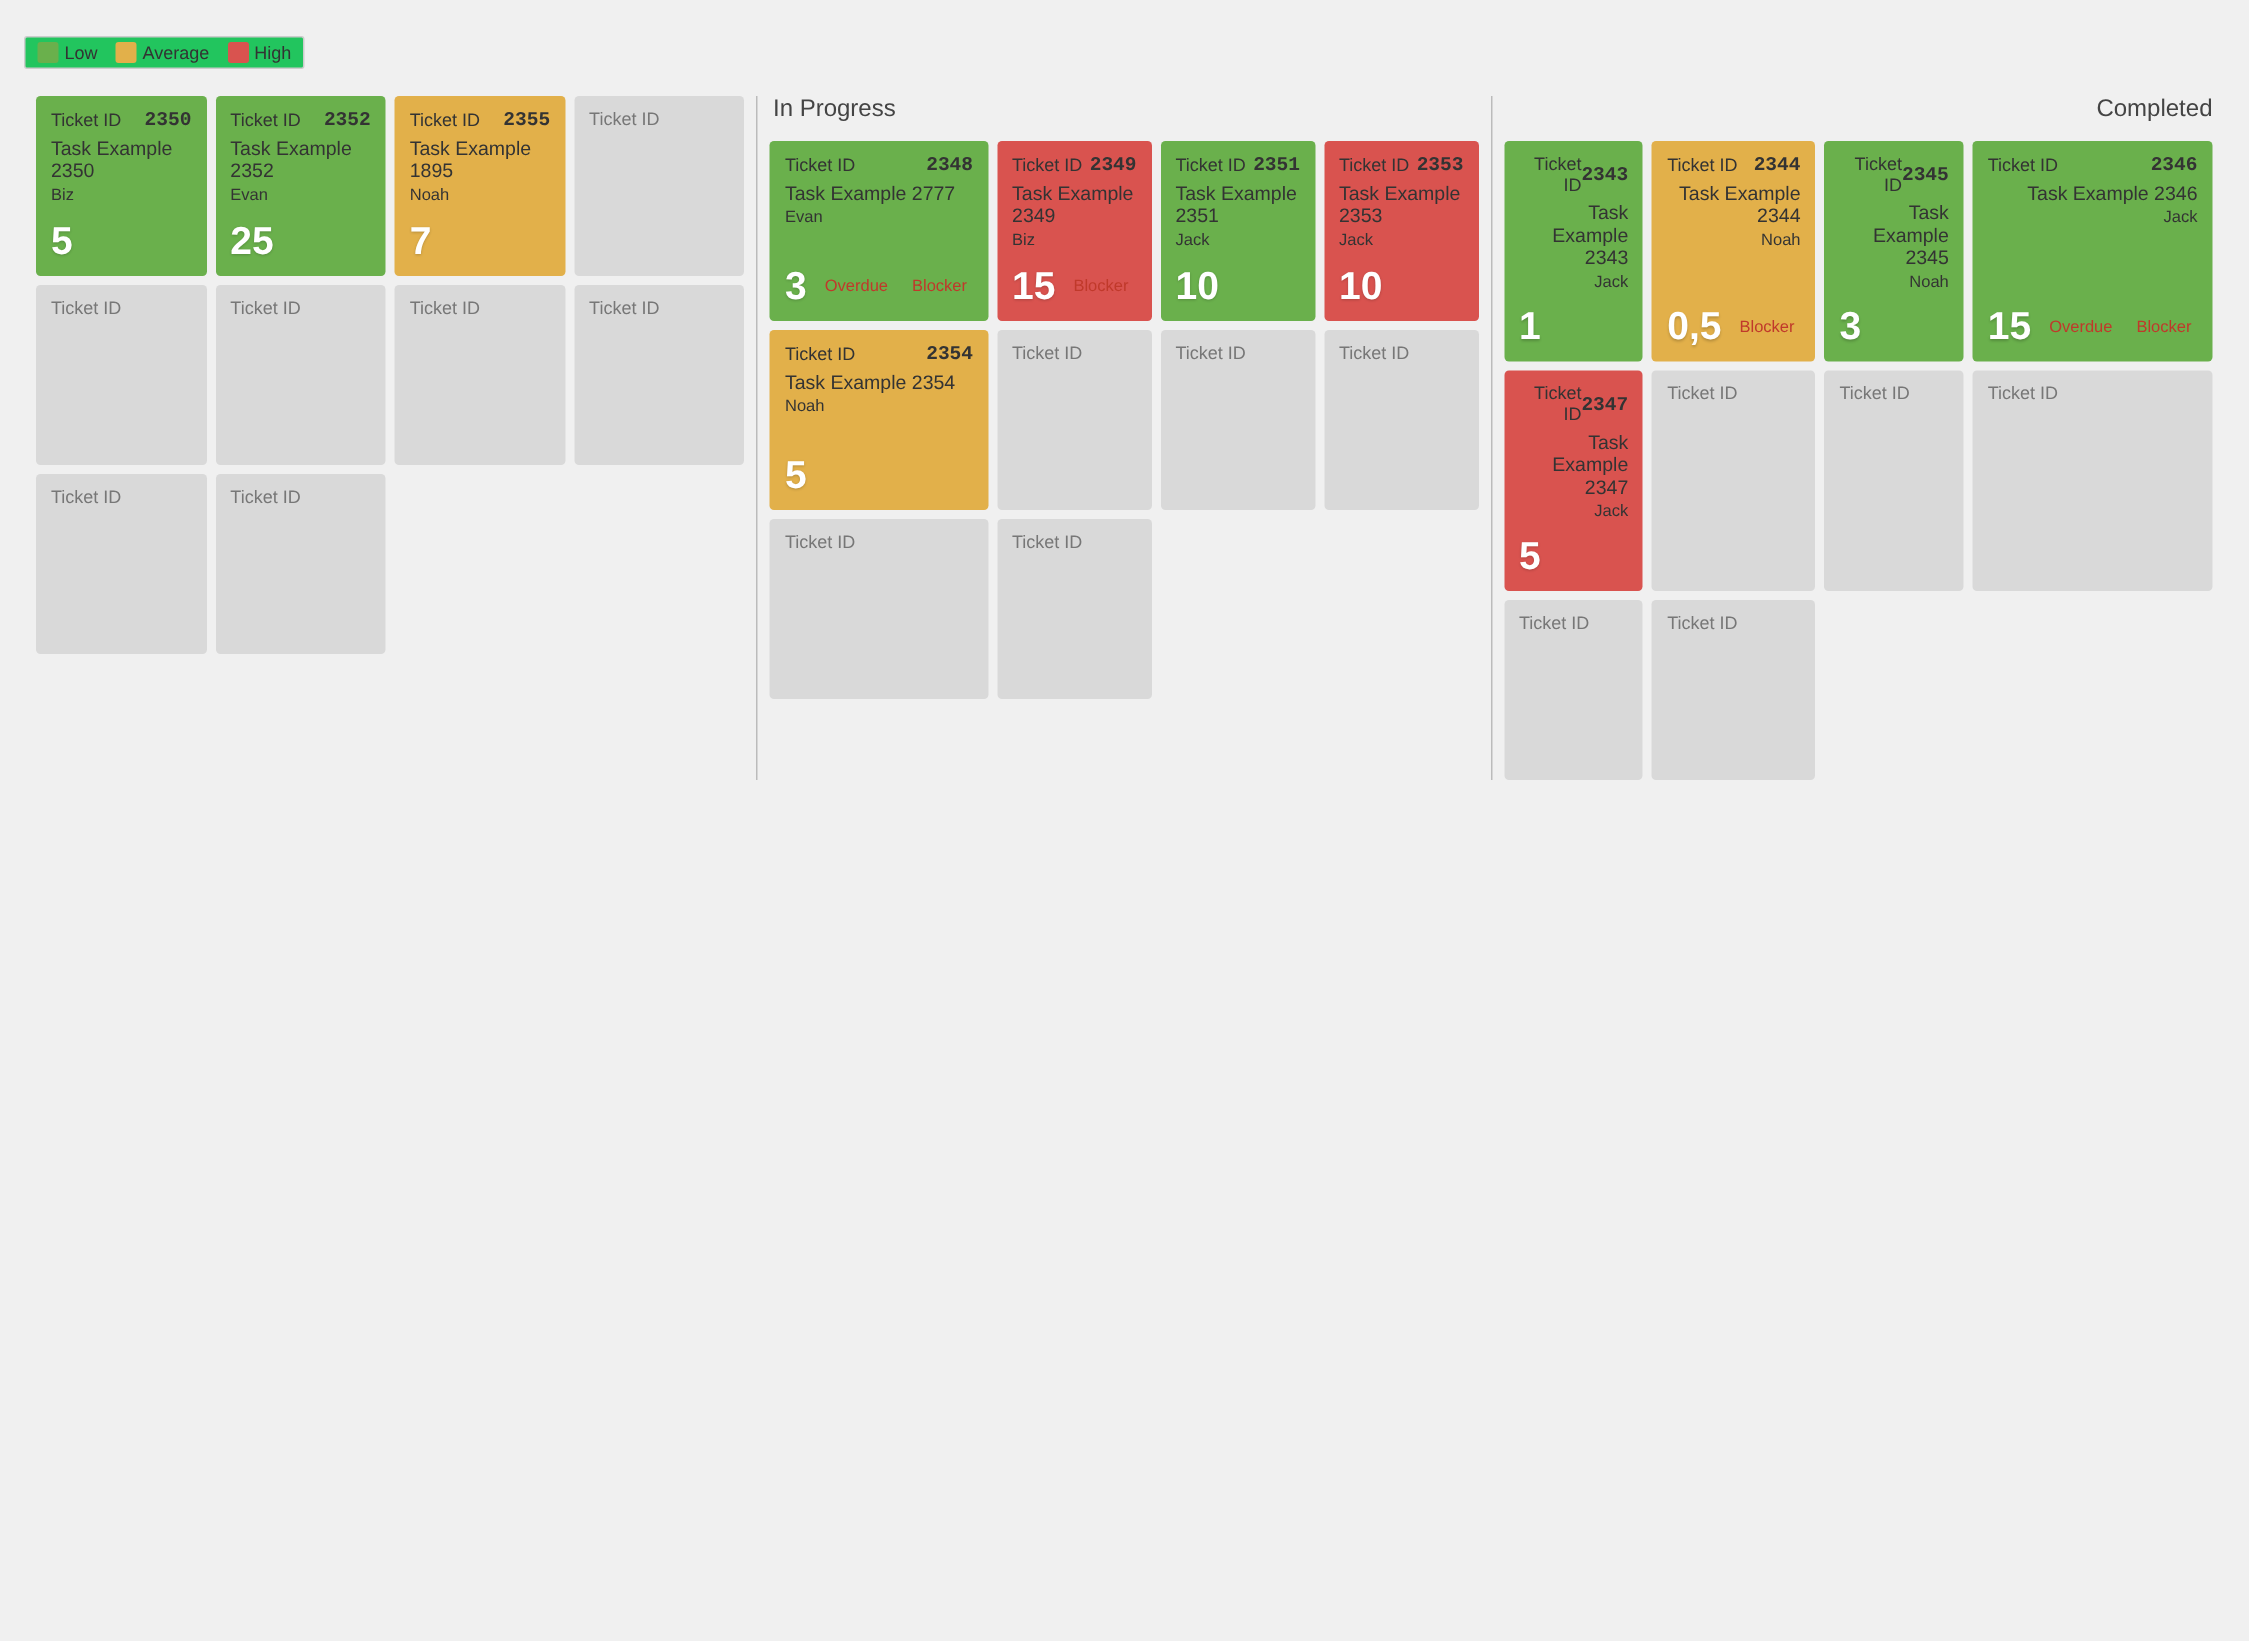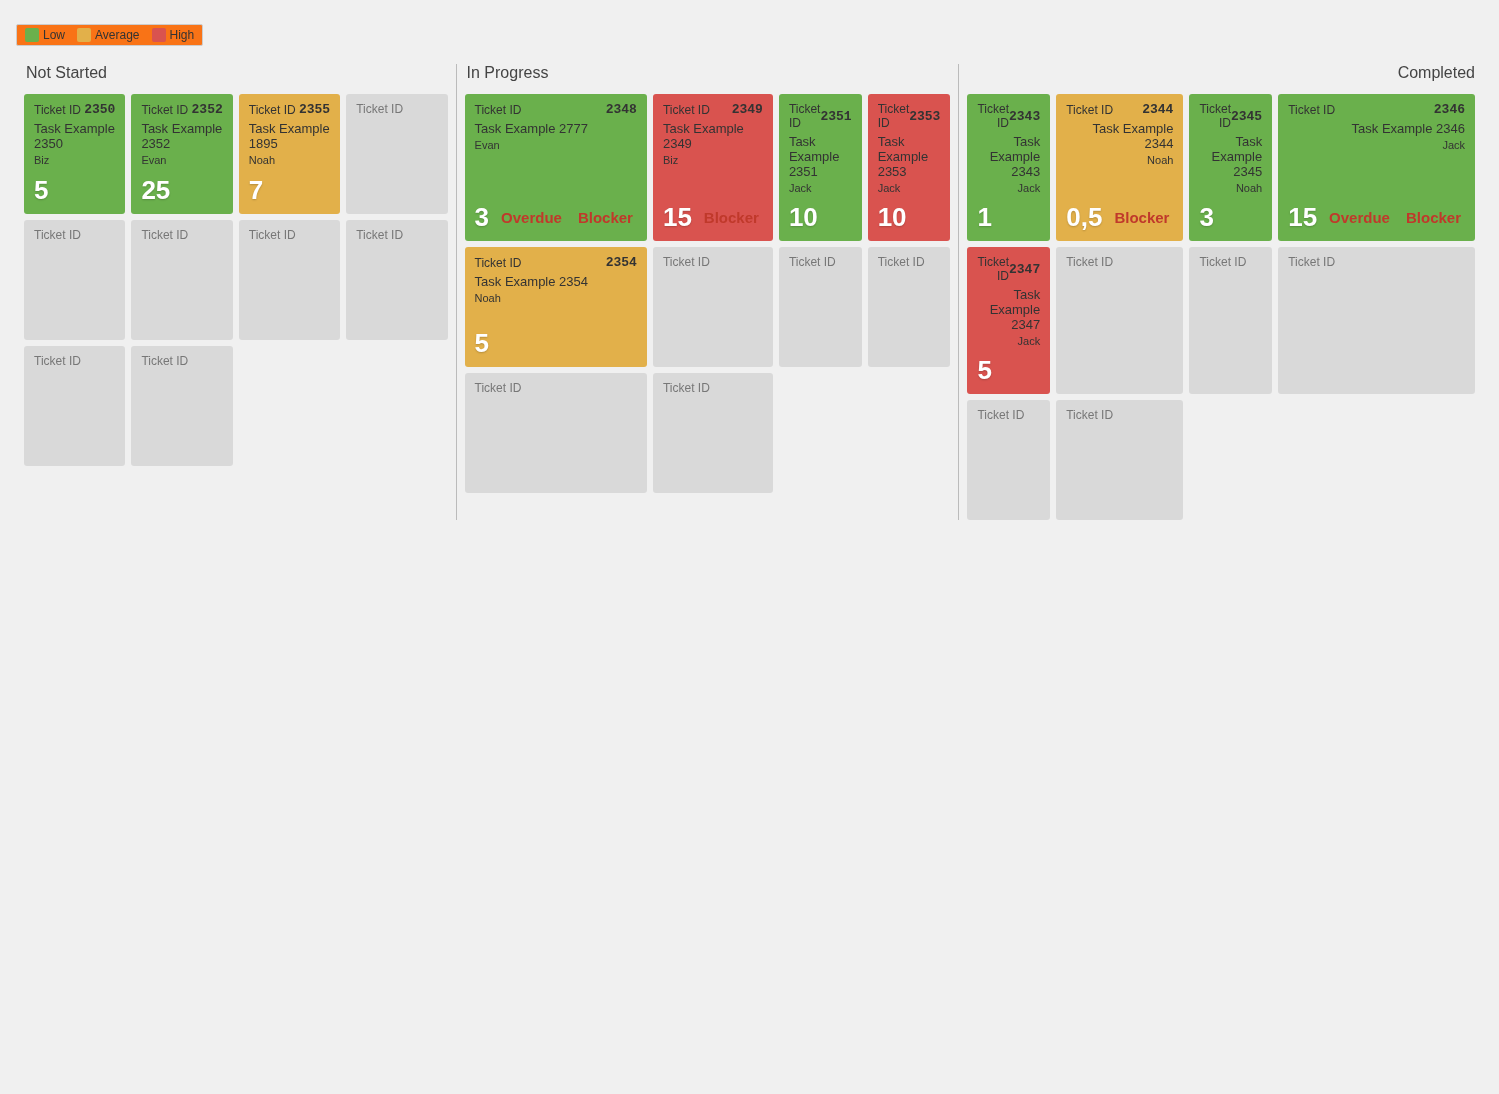--- a/index.html
+++ b/index.html
@@ -15,21 +15,21 @@
       font-weight: bold;
       margin-bottom: 8px;
       color: #222;
     }
     .legend {
       display: flex;
       align-items: center;
       gap: 12px;
       margin-bottom: 18px;
       border: 1px solid #ccc;
-      background: #f97316;
+      background: #22c55e;
       padding: 3px 8px;
       display: inline-flex;
       border-radius: 2px;
     }
     .legend-item {
       display: flex;
       align-items: center;
       gap: 4px;
       font-size: 12px;
     }
@@ -108,22 +108,22 @@
       align-items: center;
       gap: 8px;
     }
     .card-points {
       font-size: 26px;
       font-weight: bold;
       color: #fff;
       text-shadow: 0 1px 2px rgba(0,0,0,0.2);
     }
     .badge {
-      font-size: 15px;
-      font-weight: bold;
+      font-size: 11px;
+      font-weight: normal;
       padding: 1px 4px;
       border-radius: 2px;
     }
     .badge-overdue { color: #c0392b; }
     .badge-blocker { color: #c0392b; }
     .empty-card-label {
       font-size: 12px;
       color: #777;
       font-weight: normal;
     }
@@ -145,21 +145,20 @@
       <span>Average</span>
     </div>
     <div class="legend-item">
       <div class="legend-color" style="background:#d9534f"></div>
       <span>High</span>
     </div>
   </div>
 
 <div class="board">
 <div class="column-group">
-      <div class="column-title">Not Started</div>
       <div class="cards-grid">
         <div class="card green">
           <div class="card-header">
           <span class="ticket-label">Ticket ID</span>
           <span class="ticket-id">2350</span>
         </div>
           <div class="card-body">
           <div class="card-task">Task Example 2350</div>
           <div class="card-assignee">Biz</div>
         </div>

